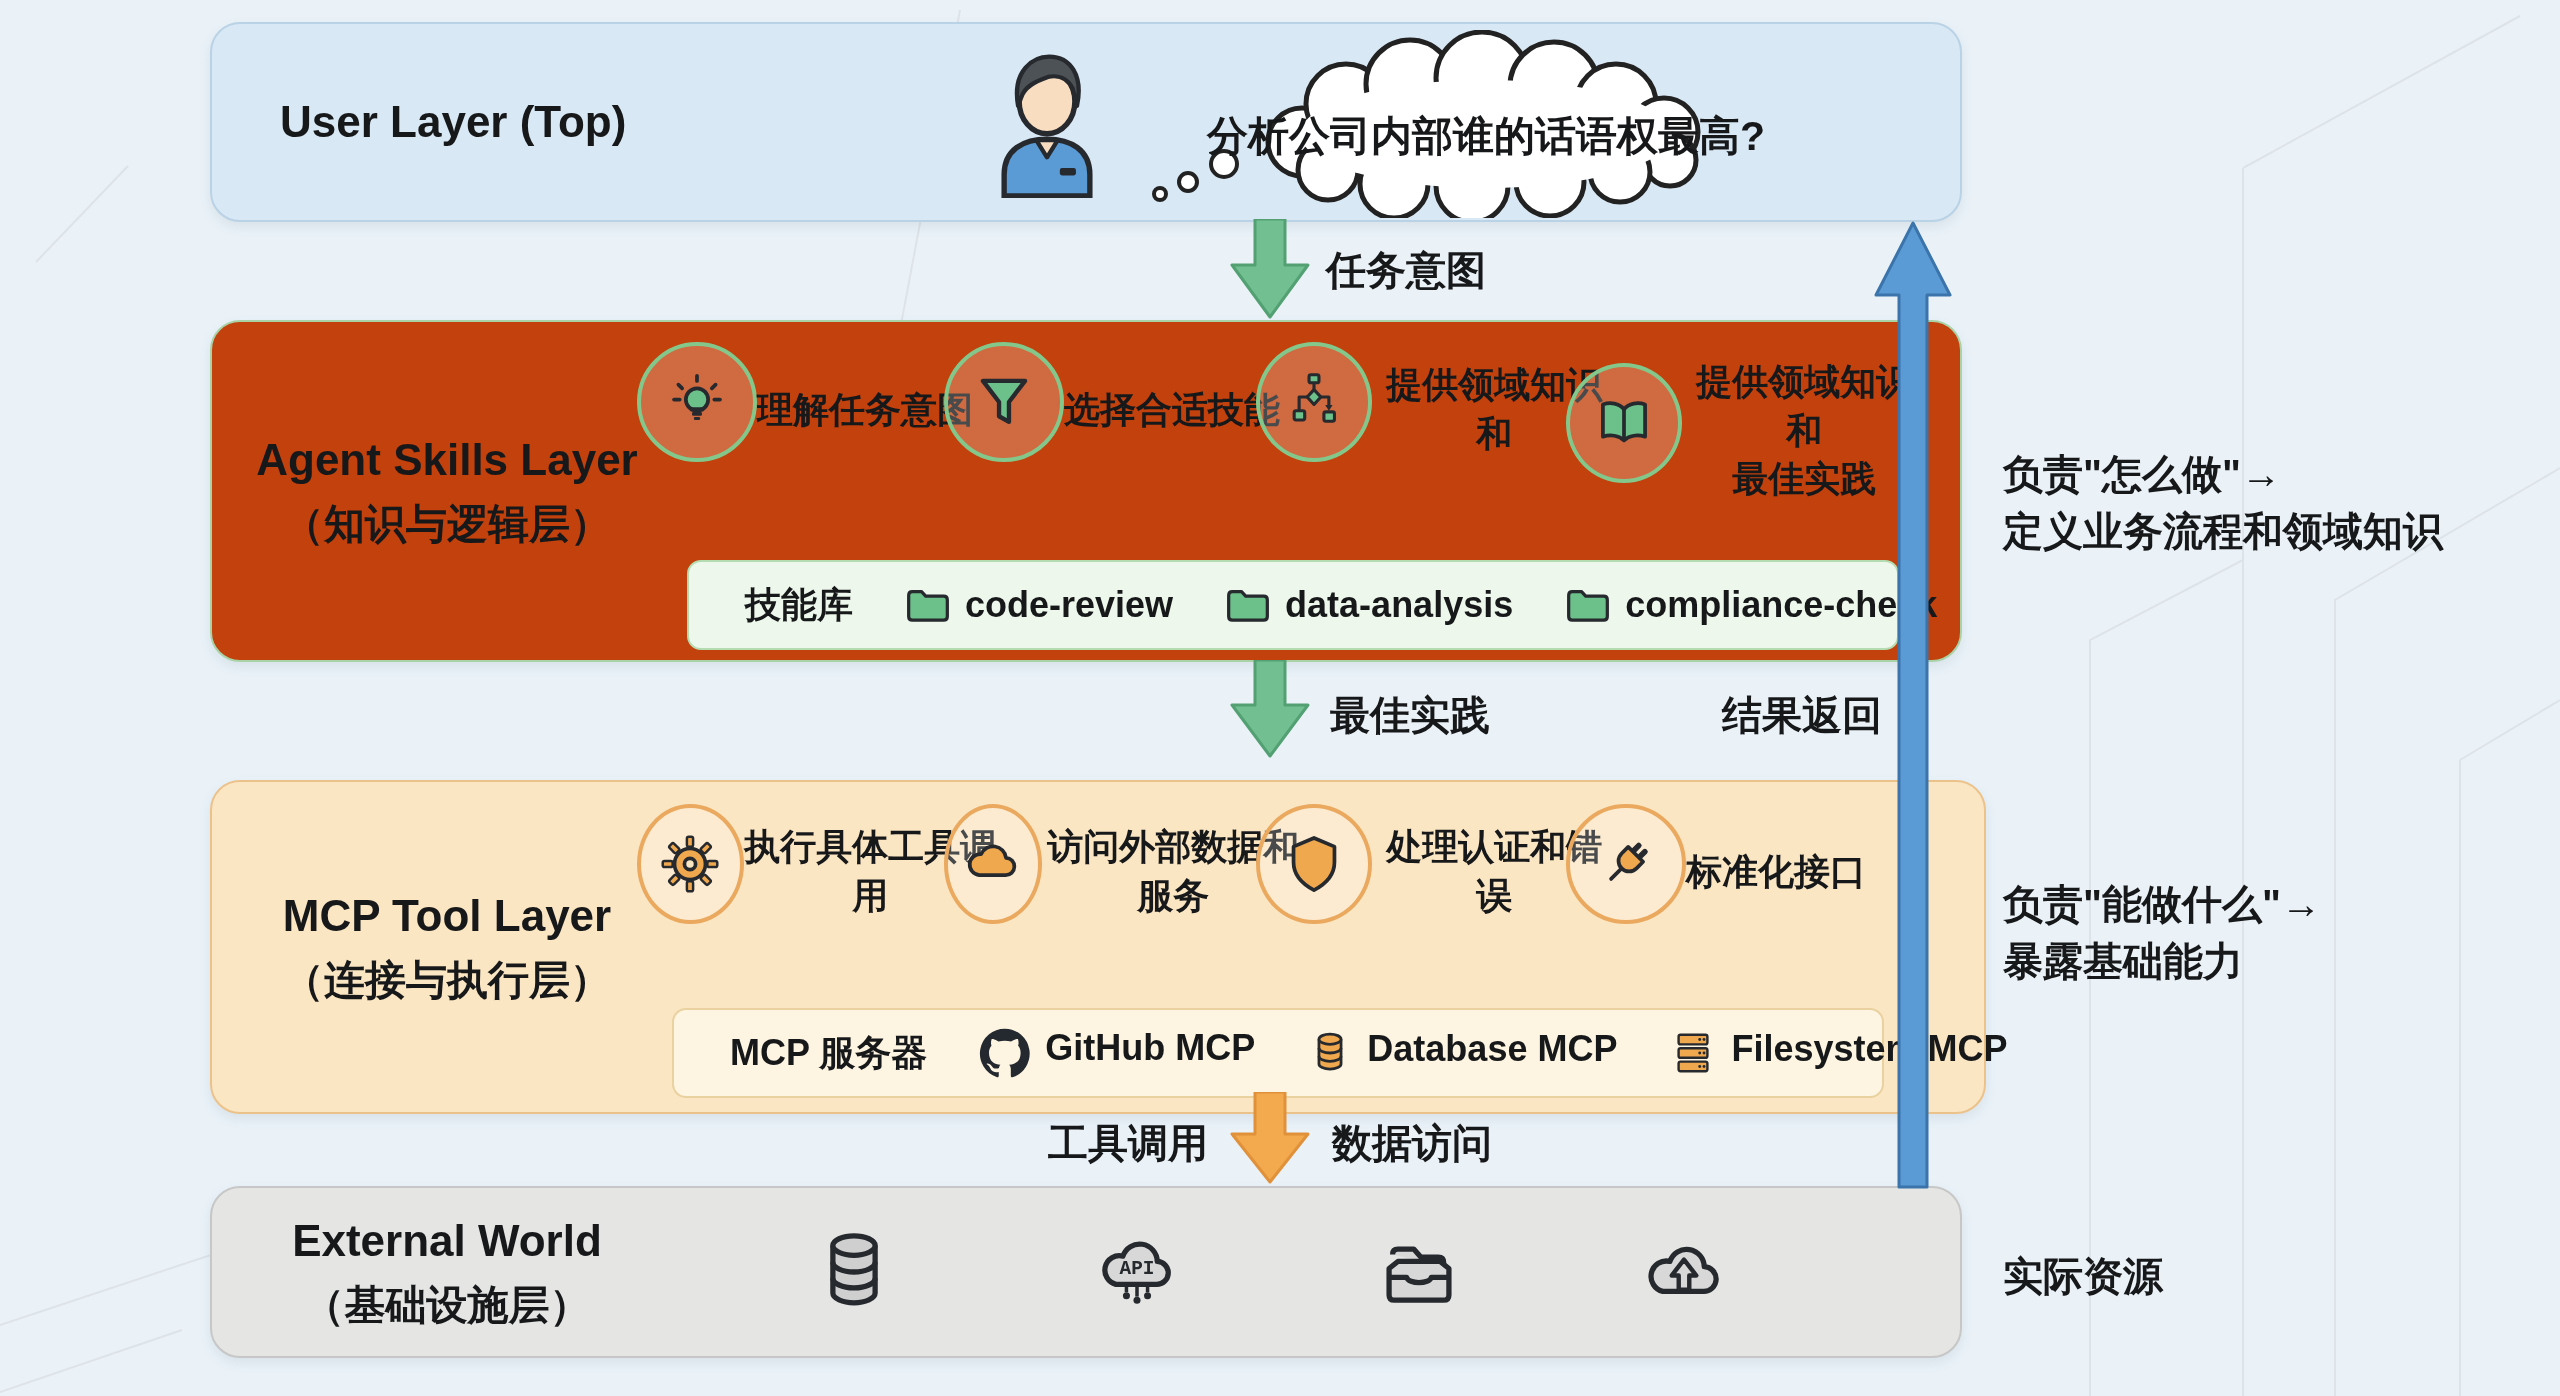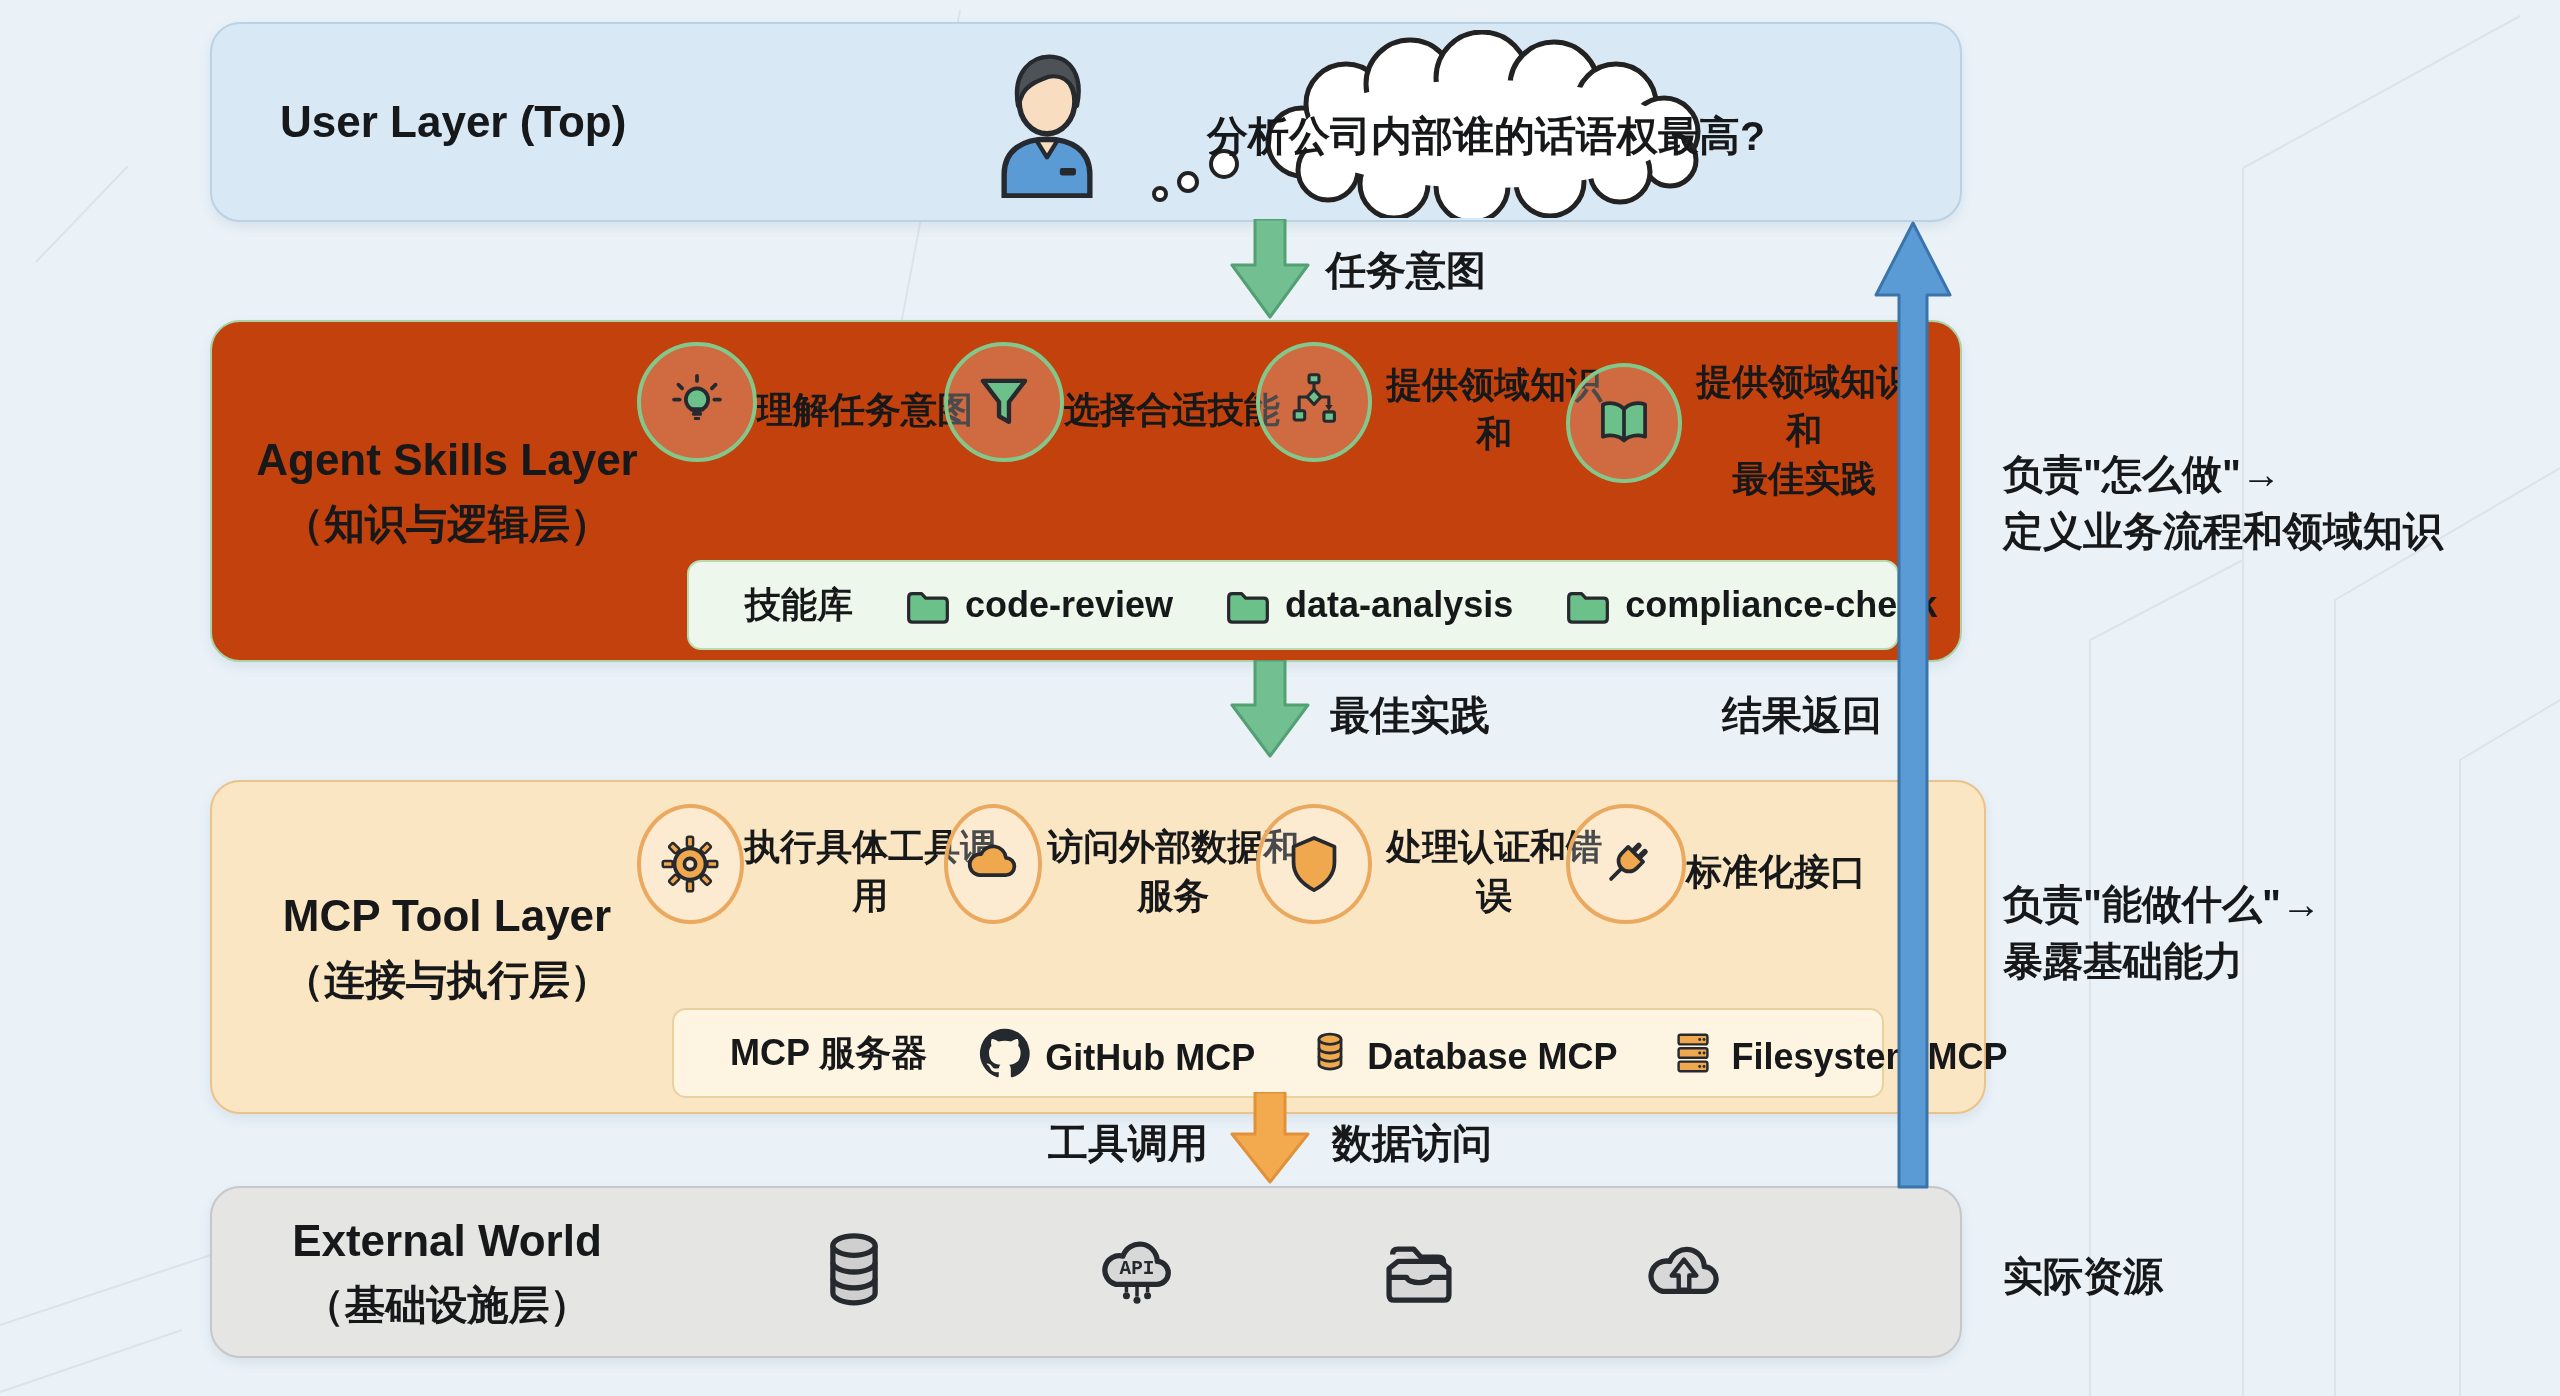--- a/index.html
+++ b/index.html
@@ -34,21 +34,21 @@
   .feature{position:absolute;width:360px;display:flex;align-items:center;}
   .circle{width:112px;height:112px;border-radius:50%;display:flex;align-items:center;justify-content:center;background:rgba(255,255,255,.22);}
   .green-circle{border:4px solid #84c78b;}
   .orange-circle{border:4px solid #eaa95e;}
   .feature-label{margin-top:16px;font-size:36px;font-weight:700;white-space:pre-line;text-align:center;line-height:1.35;}
 
   .bar{position:absolute;display:flex;align-items:center;border-radius:14px;z-index:3;}
   .skills-bar{left:460px;top:238px;width:1208px;height:86px;background:#edf7eb;border:2px solid #b5dcb1;margin-left:15px;}
   .mcp-bar{left:460px;top:226px;width:1208px;height:86px;background:#fdf4e1;border:2px solid #e9d1a0;}
   .bar-label{font-size:36px;font-weight:700;margin-left:56px;white-space:nowrap;}
-  .bar-item{display:flex;align-items:flex-end;margin-left:52px;font-size:36px;font-weight:600;gap:14px;white-space:nowrap;}
+  .bar-item{display:flex;align-items:flex-start;margin-left:52px;font-size:36px;font-weight:600;gap:14px;white-space:nowrap;}
 
   .flow-label{position:absolute;font-size:40px;font-weight:700;z-index:3;white-space:nowrap;}
   .side-note{position:absolute;left:2003px;font-size:40px;font-weight:700;white-space:pre-line;line-height:1.42;z-index:3;}
   .arrow{position:absolute;z-index:3;}
   .ext-icon{position:absolute;top:40px;width:88px;height:88px;}
 </style>
 </head>
 <body>
 
 <div class="canvas">

